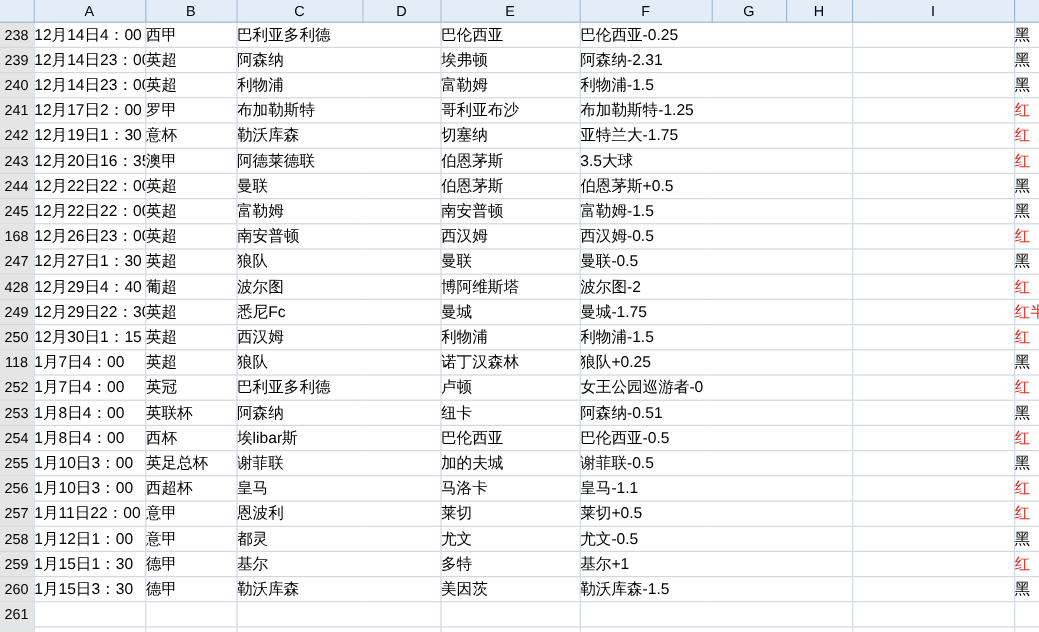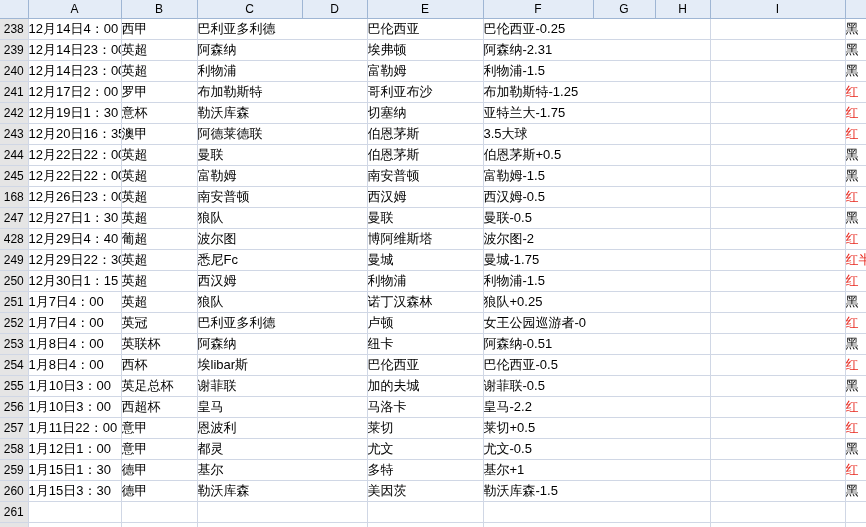--- a/index.html
+++ b/index.html
@@ -236,21 +236,21 @@
           <td class="rowhead">250</td>
           <td class="cell">12月30日1：15</td>
           <td class="cell">英超</td>
           <td class="cell" colspan="2">西汉姆</td>
           <td class="cell">利物浦</td>
           <td class="cell" colspan="3">利物浦-1.5</td>
           <td class="cell"></td>
           <td class="cell red">红（0-5）</td>
         </tr>
         <tr>
-          <td class="rowhead">251</td>
+          <td class="rowhead">118</td>
           <td class="cell">1月7日4：00</td>
           <td class="cell">英超</td>
           <td class="cell" colspan="2">狼队</td>
           <td class="cell">诺丁汉森林</td>
           <td class="cell" colspan="3">狼队+0.25</td>
           <td class="cell"></td>
           <td class="cell black">黑（0-3）</td>
         </tr>
         <tr>
           <td class="rowhead">252</td>
@@ -291,21 +291,21 @@
           <td class="cell" colspan="3">谢菲联-0.5</td>
           <td class="cell"></td>
           <td class="cell black">黑（1-1）</td>
         </tr>
         <tr>
           <td class="rowhead">256</td>
           <td class="cell">1月10日3：00</td>
           <td class="cell">西超杯</td>
           <td class="cell" colspan="2">皇马</td>
           <td class="cell">马洛卡</td>
-          <td class="cell" colspan="3">皇马-2.2</td>
+          <td class="cell" colspan="3">皇马-1.1</td>
           <td class="cell"></td>
           <td class="cell red">红（3-0）</td>
         </tr>
         <tr>
           <td class="rowhead">257</td>
           <td class="cell">1月11日22：00</td>
           <td class="cell">意甲</td>
           <td class="cell" colspan="2">恩波利</td>
           <td class="cell">莱切</td>
           <td class="cell" colspan="3">莱切+0.5</td>

